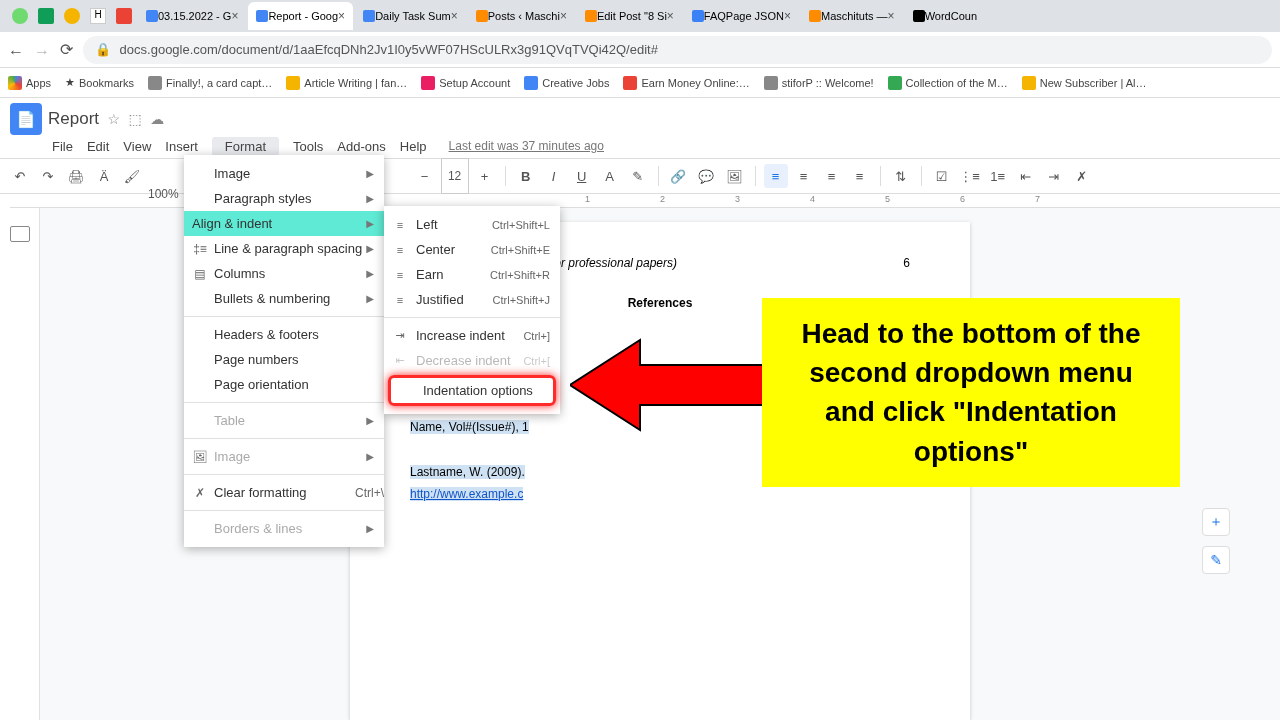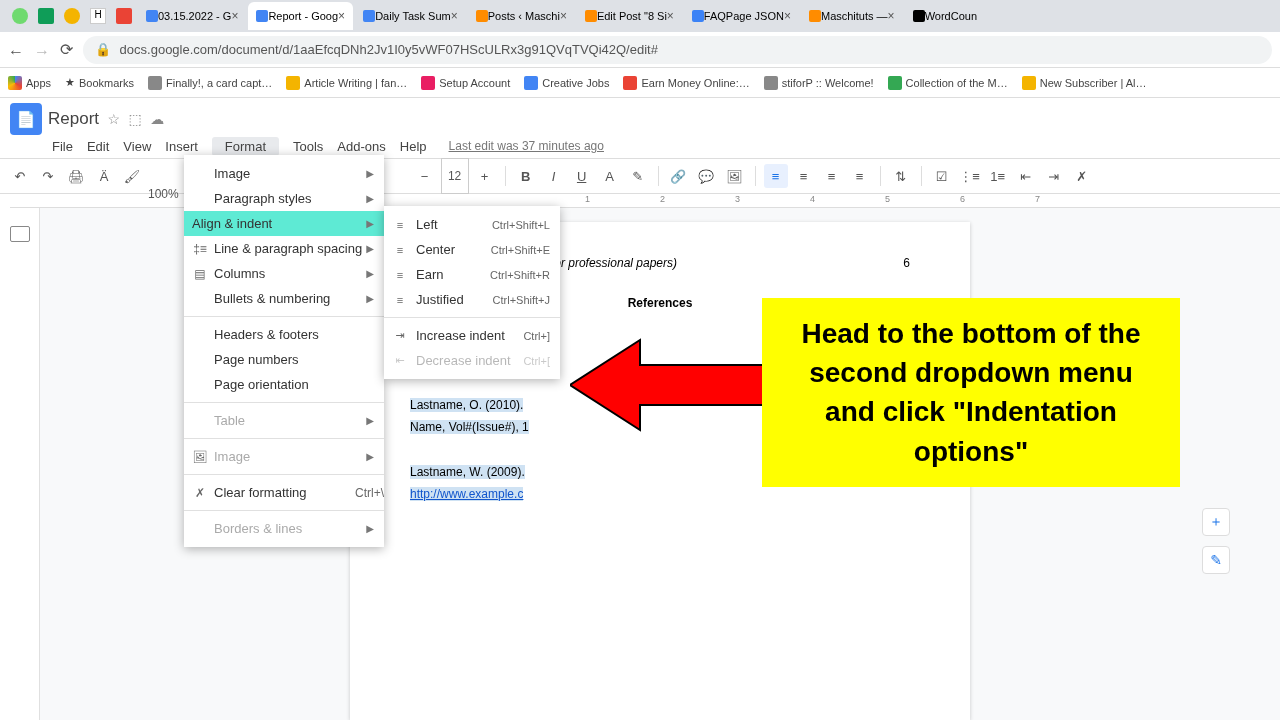--- a/index.html
+++ b/index.html
@@ -372,19 +372,24 @@
   <div class="row">
       <span class="ric">⇥</span>
       <span>Increase indent</span>
       <span class="key">Ctrl+]</span>
     </div>
   <div class="row" style="opacity:0.35">
       <span class="ric">⇤</span>
       <span>Decrease indent</span>
       <span class="key">Ctrl+[</span>
     </div>
+  <div class="highlight-box">
+    <div class="row">
+        <span>Indentation options</span>
+      </div>
+  </div>
 </div>
 
 <svg class="arrow-svg" width="200" height="110">
   <polygon points="0,55 70,10 70,35 200,35 200,75 70,75 70,100" fill="#ff0000" stroke="#000" stroke-width="2"></polygon>
 </svg>
 
 <div class="annot">Head to the bottom of the second dropdown menu and click "Indentation options"</div>
 
 </body></html>

